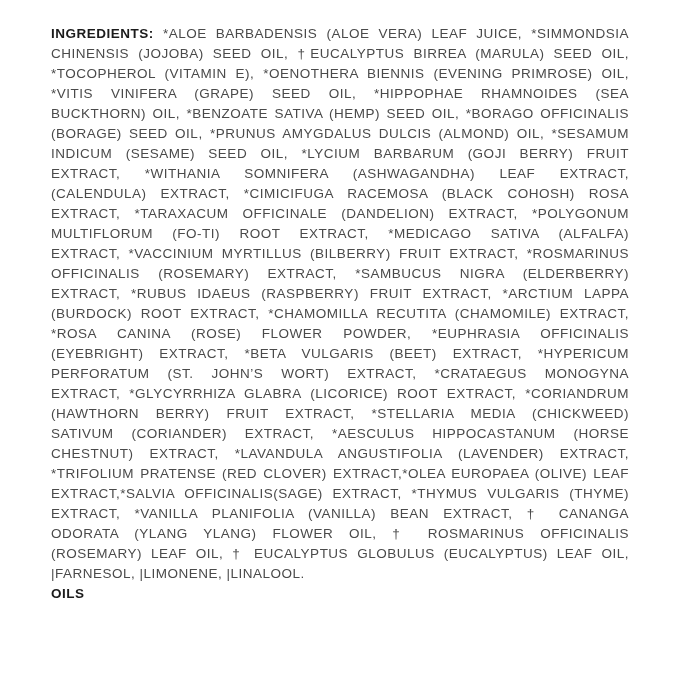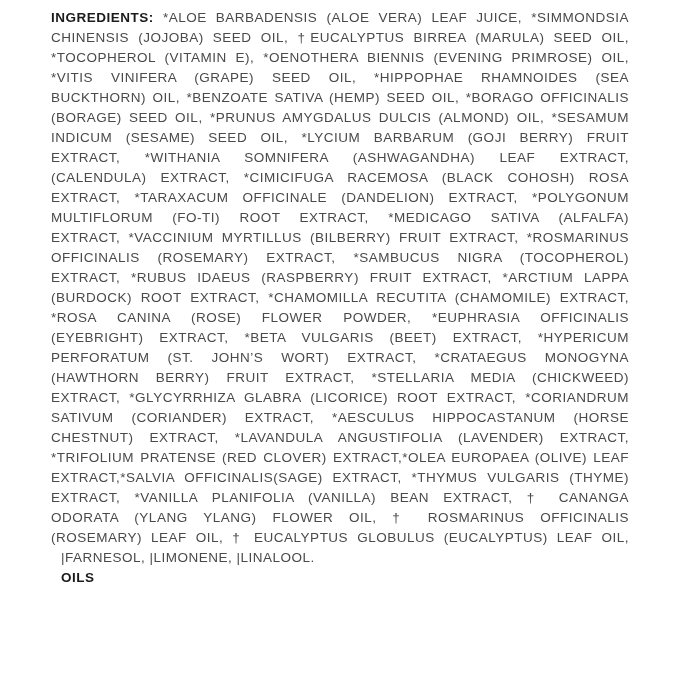--- a/index.html
+++ b/index.html
@@ -18,39 +18,38 @@
     position: absolute;
     left: 0;
     top: 0;
     width: 679px;
     height: 679px;
     background: #ffffff;
   }
   .textblock {
     position: absolute;
     left: 51px;
-    top: 8px;
+    top: 24px;
     width: 578px;
     font-size: 13.5px;
     line-height: 20px;
     letter-spacing: 0.5px;
     color: #4a4a4a;
   }
   .line {
     height: 20px;
     overflow: hidden;
     text-align: justify;
     text-align-last: justify;
     -moz-text-align-last: justify;
     white-space: normal;
   }
   .line.no-just {
     text-align: left;
     text-align-last: left;
-    margin-left: 10px;
     -moz-text-align-last: left;
   }
   .line.bold, .bold {
     font-weight: bold;
     color: #1b1b1b;
   }
 </style>
 </head>
 <body>
 
@@ -61,28 +60,28 @@
       <div class="line">*TOCOPHEROL (VITAMIN E), *OENOTHERA BIENNIS (EVENING PRIMROSE) OIL,</div>
       <div class="line">*VITIS VINIFERA (GRAPE) SEED OIL, *HIPPOPHAE RHAMNOIDES (SEA</div>
       <div class="line">BUCKTHORN) OIL, *BENZOATE SATIVA (HEMP) SEED OIL, *BORAGO OFFICINALIS</div>
       <div class="line">(BORAGE) SEED OIL, *PRUNUS AMYGDALUS DULCIS (ALMOND) OIL, *SESAMUM</div>
       <div class="line">INDICUM (SESAME) SEED OIL, *LYCIUM BARBARUM (GOJI BERRY) FRUIT</div>
       <div class="line">EXTRACT, *WITHANIA SOMNIFERA (ASHWAGANDHA) LEAF EXTRACT,</div>
       <div class="line">(CALENDULA) EXTRACT, *CIMICIFUGA RACEMOSA (BLACK COHOSH) ROSA</div>
       <div class="line">EXTRACT, *TARAXACUM OFFICINALE (DANDELION) EXTRACT, *POLYGONUM</div>
       <div class="line">MULTIFLORUM (FO-TI) ROOT EXTRACT, *MEDICAGO SATIVA (ALFALFA)</div>
       <div class="line">EXTRACT, *VACCINIUM MYRTILLUS (BILBERRY) FRUIT EXTRACT, *ROSMARINUS</div>
-      <div class="line">OFFICINALIS (ROSEMARY) EXTRACT, *SAMBUCUS NIGRA (TOCOPHEROL)</div>
+      <div class="line">OFFICINALIS (ROSEMARY) EXTRACT, *SAMBUCUS NIGRA (ELDERBERRY)</div>
       <div class="line">EXTRACT, *RUBUS IDAEUS (RASPBERRY) FRUIT EXTRACT, *ARCTIUM LAPPA</div>
       <div class="line">(BURDOCK) ROOT EXTRACT, *CHAMOMILLA RECUTITA (CHAMOMILE) EXTRACT,</div>
       <div class="line">*ROSA CANINA (ROSE) FLOWER POWDER, *EUPHRASIA OFFICINALIS</div>
       <div class="line">(EYEBRIGHT) EXTRACT, *BETA VULGARIS (BEET) EXTRACT, *HYPERICUM</div>
       <div class="line">PERFORATUM (ST. JOHN’S WORT) EXTRACT, *CRATAEGUS MONOGYNA</div>
+      <div class="line">EXTRACT, *GLYCYRRHIZA GLABRA (LICORICE) ROOT EXTRACT, *CORIANDRUM</div>
       <div class="line">(HAWTHORN BERRY) FRUIT EXTRACT, *STELLARIA MEDIA (CHICKWEED)</div>
-      <div class="line">EXTRACT, *GLYCYRRHIZA GLABRA (LICORICE) ROOT EXTRACT, *CORIANDRUM</div>
       <div class="line">SATIVUM (CORIANDER) EXTRACT, *AESCULUS HIPPOCASTANUM (HORSE</div>
       <div class="line">CHESTNUT) EXTRACT, *LAVANDULA ANGUSTIFOLIA (LAVENDER) EXTRACT,</div>
       <div class="line">*TRIFOLIUM PRATENSE (RED CLOVER) EXTRACT,*OLEA EUROPAEA (OLIVE) LEAF</div>
       <div class="line">EXTRACT,*SALVIA OFFICINALIS(SAGE) EXTRACT, *THYMUS VULGARIS (THYME)</div>
       <div class="line">EXTRACT, *VANILLA PLANIFOLIA (VANILLA) BEAN EXTRACT, † CANANGA</div>
       <div class="line">ODORATA (YLANG YLANG) FLOWER OIL, † ROSMARINUS OFFICINALIS</div>
       <div class="line">(ROSEMARY) LEAF OIL, † EUCALYPTUS GLOBULUS (EUCALYPTUS) LEAF OIL,</div>
       <div class="line no-just">|FARNESOL, |LIMONENE, |LINALOOL.</div>
       <div class="line no-just bold">OILS</div>
     </div>

